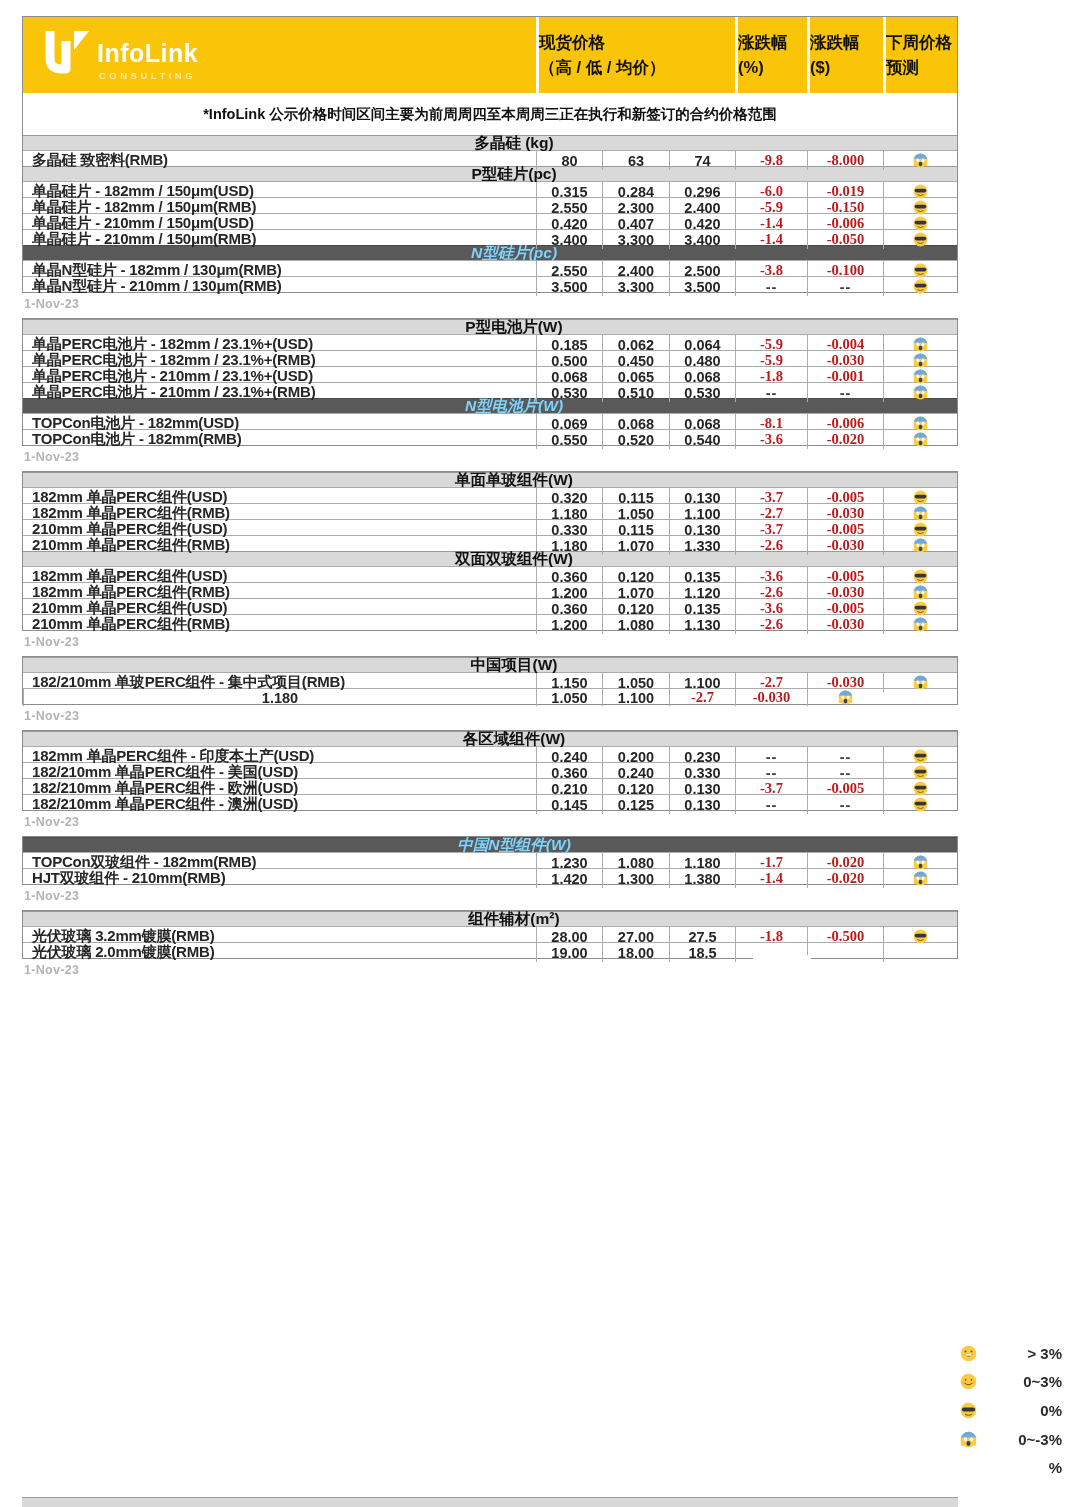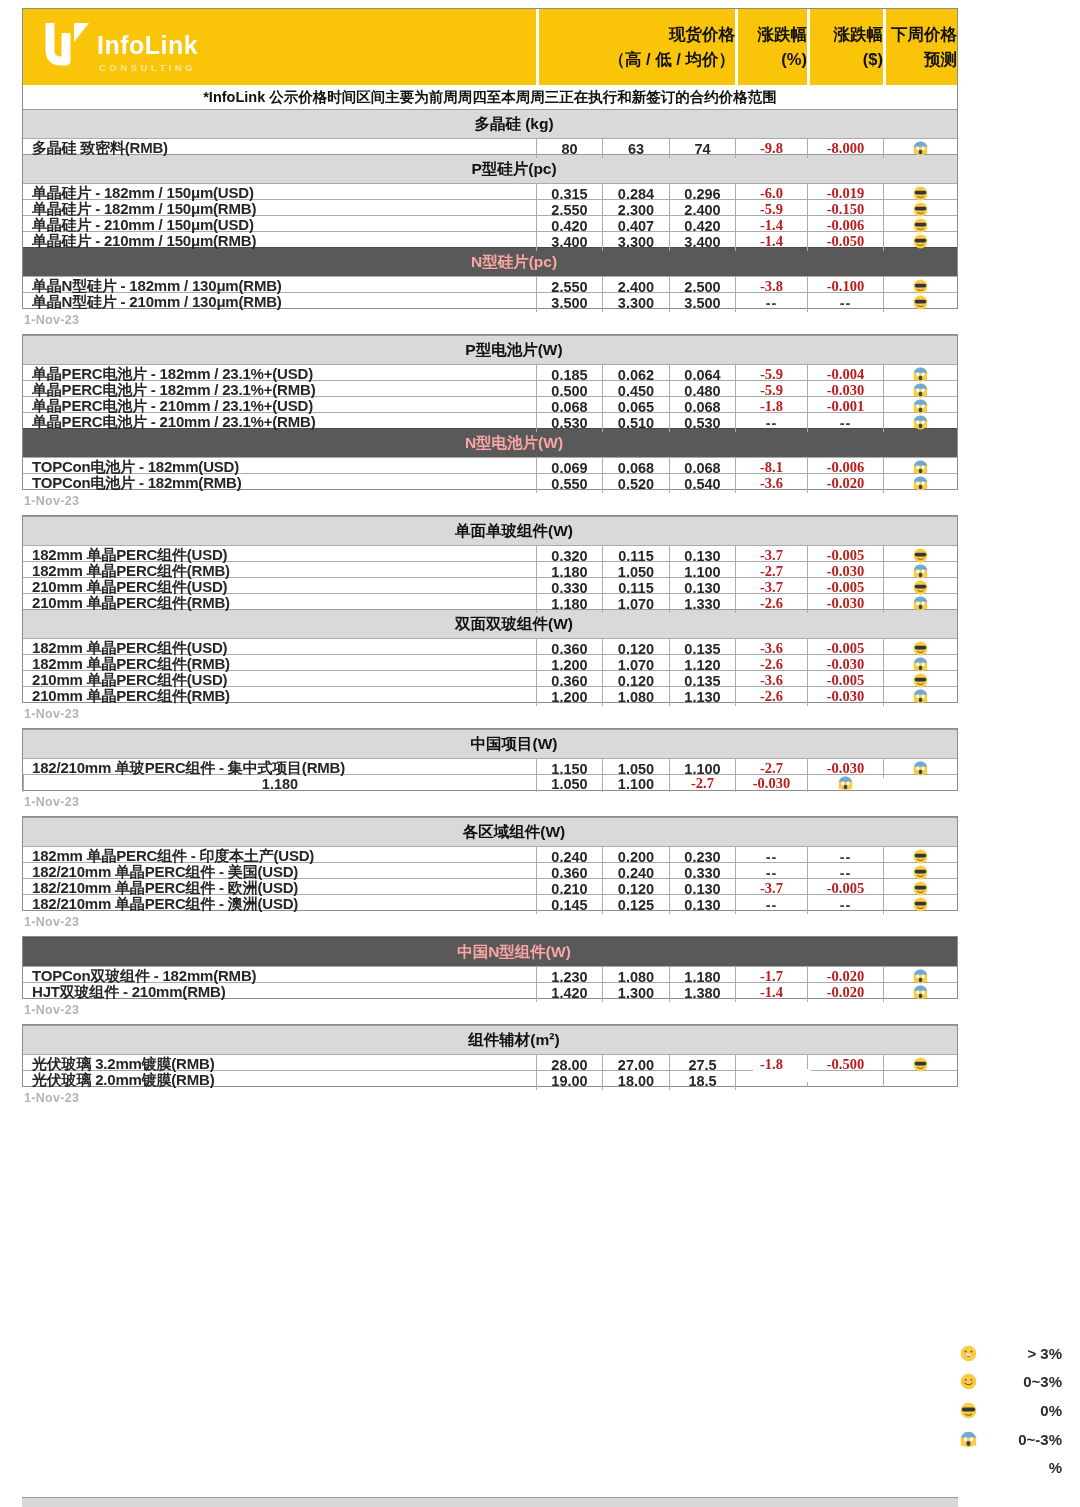--- a/index.html
+++ b/index.html
@@ -1,34 +1,34 @@
 <!DOCTYPE html>
 <html><head>
 <meta charset="utf-8">
 <style>
   * { box-sizing: border-box; margin: 0; padding: 0; }
   html,body { width:1080px; height:1507px; background:#fff; overflow:hidden;
     font-family:"Liberation Sans","DejaVu Sans",sans-serif; position:relative; }
-  #page { position:absolute; left:22px; top:8px; width:936px; }
+  #page { position:absolute; left:22px; top:16px; width:936px; }
 
   .block { border:1px solid #8c8c8c; background:#fff; position:relative; }
 
   
   .yellow-header { display:grid; grid-template-columns:513px 199px 72px 76px 74px;
     background:var(--yellow,#FAC408); height:76px; }
-  .yh-cell { display:flex; flex-direction:column; justify-content:center; align-items:flex-end;
+  .yh-cell { display:flex; flex-direction:column; justify-content:center; align-items:flex-start;
     font-weight:bold; font-size:16.5px; color:#111; line-height:25px; border-left:3px solid #fff; }
   .yh-cell.logo { border-left:none; align-items:flex-start; padding-left:10px; }
 
-  .note-row { height:24px; display:flex; align-items:center; justify-content:center;
+  .note-row { height:42px; display:flex; align-items:center; justify-content:center;
     font-weight:bold; font-size:14.5px; color:#111; background:#fff; }
 
-  .sec { height:29px; display:flex; align-items:center; justify-content:center;
+  .sec { height:15px; display:flex; align-items:center; justify-content:center;
     font-weight:bold; font-size:15.5px; color:#111; background:#D9D9D9; border-top:1px solid #9a9a9a;padding-left:48px; }
-  .sec.dark { background:#595959; color:#fca5a5; border-top:1px solid #4a4a4a; }
+  .sec.dark { background:#595959; color:#7dd3fc; border-top:1px solid #4a4a4a;font-style:italic; }
 
   .row { display:grid; grid-template-columns:513px 66px 67px 66px 72px 76px 74px;
     height:16px; background:#fff; border-top:1px solid #ababab; }
   .cell { display:flex; align-items:center; justify-content:center; height:100%;
     border-left:1px solid #ababab; font-weight:bold; font-size:14.5px; color:#262626; }
   .cell.name-cell { border-left:none; justify-content:flex-start; padding-left:9px;
     font-size:15px; letter-spacing:-0.2px; }
   .cell.neg { color:#b91c1c;font-family:Liberation Serif, serif; }
   .cell.dash { color:#3c3c3c; letter-spacing:1px; }
 

